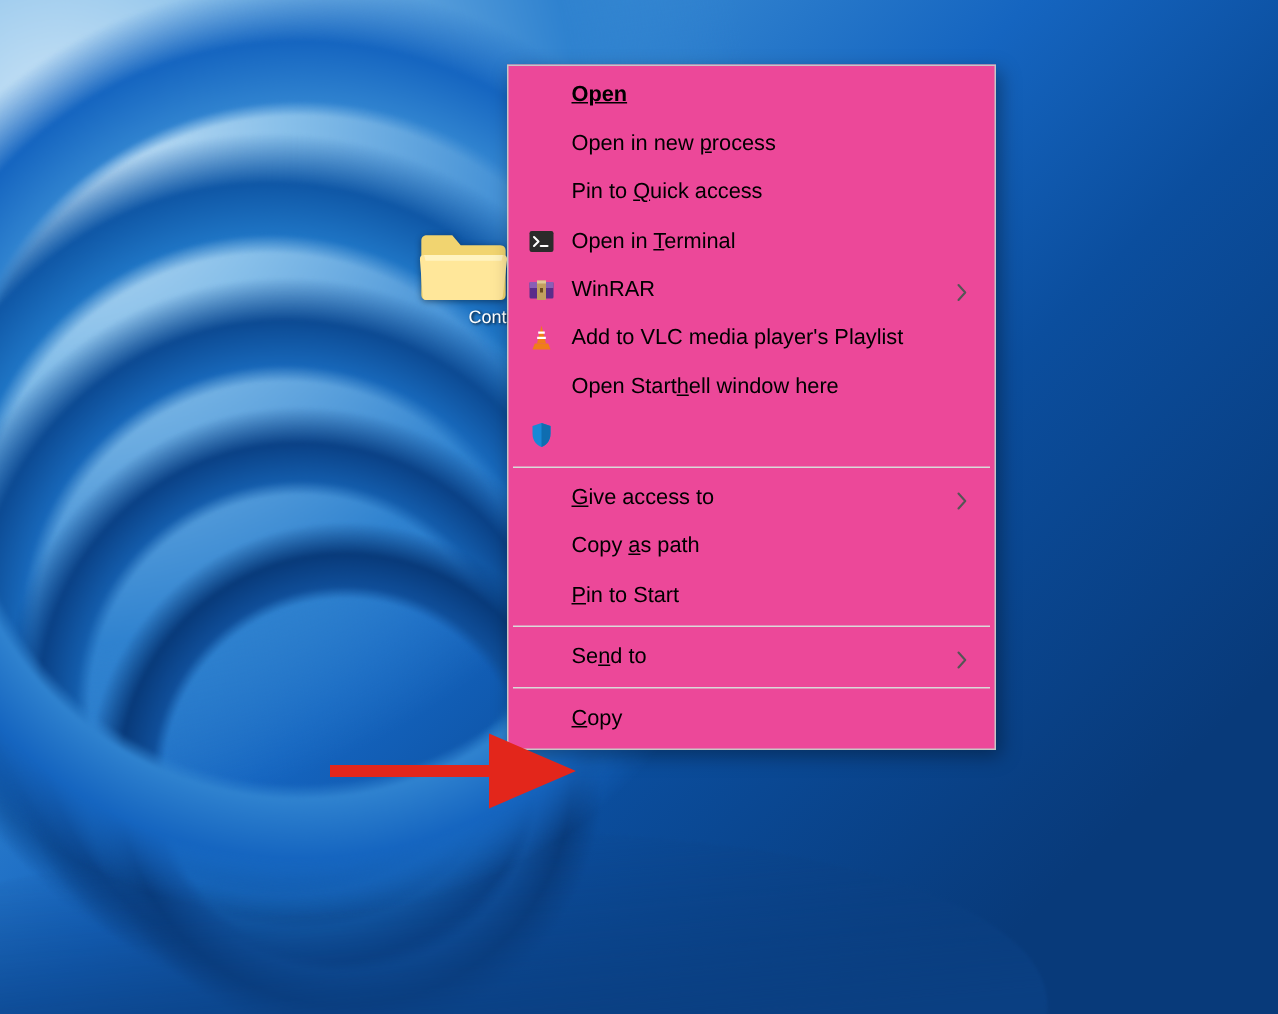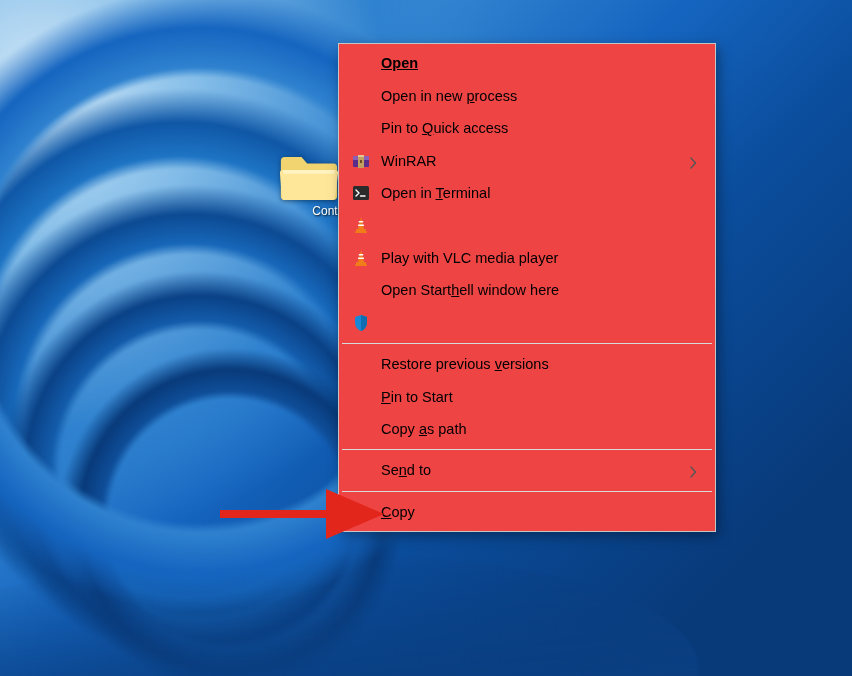--- a/index.html
+++ b/index.html
@@ -108,22 +108,22 @@
       line-height: 15px;
       text-shadow: 1px 1px 2px rgba(0,0,0,0.9);
       word-break: break-word;
     }
 
     
     .context-menu {
       position: absolute;
       left: 338px;
       top: 43px;
-      width: 378px;
-      background: #ef4444;
+      width: 326px;
+      background: #ec4899;
       border: 1px solid #c6c6c6;
       box-shadow: 3px 4px 12px rgba(0,0,0,0.35);
       padding: 3px 2px;
     }
     .menu-item {
       display: flex;
       align-items: center;
       height: 32.45px;
       padding: 0 14px 0 40px;
       position: relative;
@@ -204,122 +204,117 @@
 
   <div class="menu-item">
     <span class="label-span">
       <span>Pin to </span><span class="u">Q</span><span>uick access</span>
     </span>
   </div>
 
   <div class="menu-item">
     <span class="icon-slot">
       <svg width="18" height="18" viewBox="0 0 18 18">
+        <rect x="1" y="2" width="16" height="14" rx="1.5" fill="#2b2b2b"></rect>
+        <path d="M4 6 L7 9 L4 12" stroke="#fff" stroke-width="1.4" fill="none" stroke-linecap="round" stroke-linejoin="round"></path>
+        <path d="M8.5 12 L13 12" stroke="#fff" stroke-width="1.4" stroke-linecap="round"></path>
+      </svg>
+    </span>
+    <span class="label-span">
+      <span>Open in </span><span class="u">T</span><span>erminal</span>
+    </span>
+  </div>
+
+  <div class="menu-item">
+    <span class="icon-slot">
+      <svg width="18" height="18" viewBox="0 0 18 18">
         <rect x="1" y="4" width="16" height="11" rx="1" fill="#5a2d8a"></rect>
         <rect x="1" y="4" width="16" height="4" fill="#8a5fb5"></rect>
         <rect x="6" y="3" width="6" height="13" fill="#c29f5f"></rect>
         <rect x="6" y="3" width="6" height="2" fill="#e0c896"></rect>
         <rect x="8" y="8" width="2" height="3" fill="#6b4a1f"></rect>
       </svg>
     </span>
     <span class="label-span">WinRAR</span>
     <span class="chev">
       <svg width="8" height="12" viewBox="0 0 8 12">
           <path d="M2 1 L6.5 6 L2 11" stroke="#555" stroke-width="1.4" fill="none" stroke-linecap="round" stroke-linejoin="round"></path>
         </svg>
-    </span>
-  </div>
-
-  <div class="menu-item">
-    <span class="icon-slot">
-      <svg width="18" height="18" viewBox="0 0 18 18">
-        <rect x="1" y="2" width="16" height="14" rx="1.5" fill="#2b2b2b"></rect>
-        <path d="M4 6 L7 9 L4 12" stroke="#fff" stroke-width="1.4" fill="none" stroke-linecap="round" stroke-linejoin="round"></path>
-        <path d="M8.5 12 L13 12" stroke="#fff" stroke-width="1.4" stroke-linecap="round"></path>
-      </svg>
-    </span>
-    <span class="label-span">
-      <span>Open in </span><span class="u">T</span><span>erminal</span>
     </span>
   </div>
 
   <div class="menu-item">
     <span class="icon-slot">
       <svg width="16" height="18" viewBox="0 0 16 18">
         <path d="M8 1 L11 13 L5 13 Z" fill="#f07d1a"></path>
         <rect x="5.8" y="5" width="4.4" height="1.5" fill="#fff"></rect>
         <rect x="5.1" y="8.5" width="5.8" height="1.5" fill="#fff"></rect>
         <path d="M3.5 13 L12.5 13 L14 17 L2 17 Z" fill="#f07d1a"></path>
       </svg>
     </span>
-  </div>
-
-  <div class="menu-item">
-    <span class="icon-slot">
-      <svg width="16" height="18" viewBox="0 0 16 18">
-        <path d="M8 1 L11 13 L5 13 Z" fill="#f07d1a"></path>
-        <rect x="5.8" y="5" width="4.4" height="1.5" fill="#fff"></rect>
-        <rect x="5.1" y="8.5" width="5.8" height="1.5" fill="#fff"></rect>
-        <path d="M3.5 13 L12.5 13 L14 17 L2 17 Z" fill="#f07d1a"></path>
-      </svg>
-    </span>
-    <span class="label-span">Play with VLC media player</span>
-  </div>
+    <span class="label-span">Add to VLC media player's Playlist</span>
+  </div>
+
 
   <div class="menu-item">
     <span class="label-span">
       <span>Open Start</span><span class="u">h</span><span>ell window here</span>
     </span>
   </div>
 
 
   <div class="menu-item">
     <span class="icon-slot">
       <svg width="16" height="18" viewBox="0 0 16 18">
         <path d="M8 1 L14 3 L14 8 C14 13 11 16 8 17 C5 16 2 13 2 8 L2 3 Z" fill="#1888d6"></path>
         <path d="M8 1 L14 3 L14 8 C14 13 11 16 8 17 Z" fill="#0f6db0"></path>
       </svg>
     </span>
   </div>
 
   <div class="sep"></div>
 
-
-  <div class="menu-item">
-    <span class="label-span">
-      <span>Restore previous </span><span class="u">v</span><span>ersions</span>
-    </span>
-  </div>
-
-
-  <div class="menu-item">
-    <span class="label-span">
-      <span class="u">P</span><span>in to Start</span>
-    </span>
-  </div>
-
-  <div class="menu-item">
-    <span class="label-span">
-      <span>Copy </span><span class="u">a</span><span>s path</span>
-    </span>
-  </div>
-
-  <div class="sep"></div>
-
-  <div class="menu-item">
-    <span class="label-span">
-      <span>Se</span><span class="u">n</span><span>d to</span>
+  <div class="menu-item">
+    <span class="label-span">
+      <span class="u">G</span><span>ive access to</span>
     </span>
     <span class="chev">
       <svg width="8" height="12" viewBox="0 0 8 12">
           <path d="M2 1 L6.5 6 L2 11" stroke="#555" stroke-width="1.4" fill="none" stroke-linecap="round" stroke-linejoin="round"></path>
         </svg>
     </span>
   </div>
 
+
+
+  <div class="menu-item">
+    <span class="label-span">
+      <span>Copy </span><span class="u">a</span><span>s path</span>
+    </span>
+  </div>
+
+  <div class="menu-item">
+    <span class="label-span">
+      <span class="u">P</span><span>in to Start</span>
+    </span>
+  </div>
+
+  <div class="sep"></div>
+
+  <div class="menu-item">
+    <span class="label-span">
+      <span>Se</span><span class="u">n</span><span>d to</span>
+    </span>
+    <span class="chev">
+      <svg width="8" height="12" viewBox="0 0 8 12">
+          <path d="M2 1 L6.5 6 L2 11" stroke="#555" stroke-width="1.4" fill="none" stroke-linecap="round" stroke-linejoin="round"></path>
+        </svg>
+    </span>
+  </div>
+
   <div class="sep"></div>
 
 
   <div class="menu-item">
     <span class="label-span">
       <span class="u">C</span><span>opy</span>
     </span>
   </div>
 
 </div>

